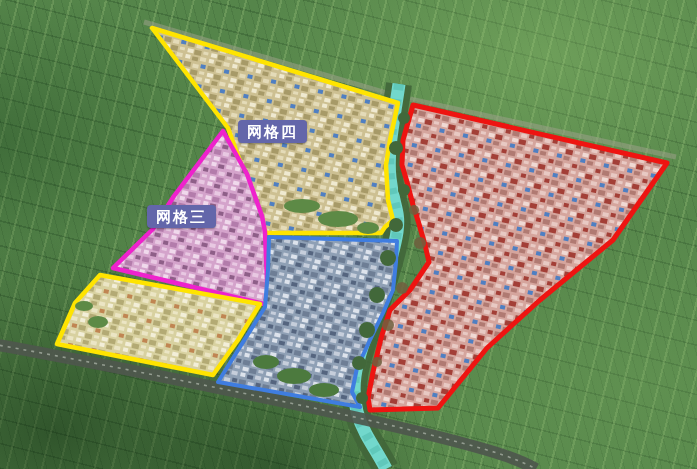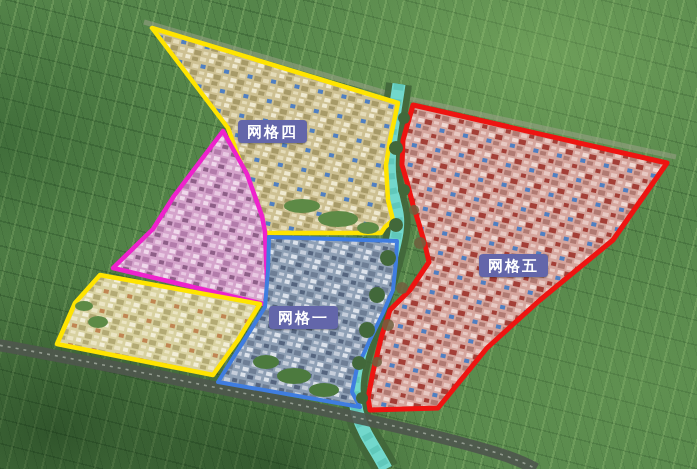--- a/index.html
+++ b/index.html
@@ -151,16 +151,15 @@
       <ellipse cx="324" cy="390" rx="15" ry="7"></ellipse>
       <ellipse cx="302" cy="206" rx="18" ry="7" fill="#5d8a46"></ellipse>
       <ellipse cx="338" cy="219" rx="20" ry="8" fill="#5d8a46"></ellipse>
       <ellipse cx="368" cy="228" rx="11" ry="6" fill="#5d8a46"></ellipse>
       <ellipse cx="84" cy="306" rx="9" ry="5" fill="#5d8a46"></ellipse>
       <ellipse cx="98" cy="322" rx="10" ry="6" fill="#5d8a46"></ellipse>
     </g>
   </svg>
 
   <div class="zone-label" style="left:238px;top:120px">网格四</div>
-  <div class="zone-label" style="left:269px;top:306px">网格一</div>
-  <div class="zone-label" style="left:479px;top:254px">网格五</div>
+  <div class="zone-label" style="left:147px;top:205px">网格三</div>
 
 </div>
 
 </body></html>

